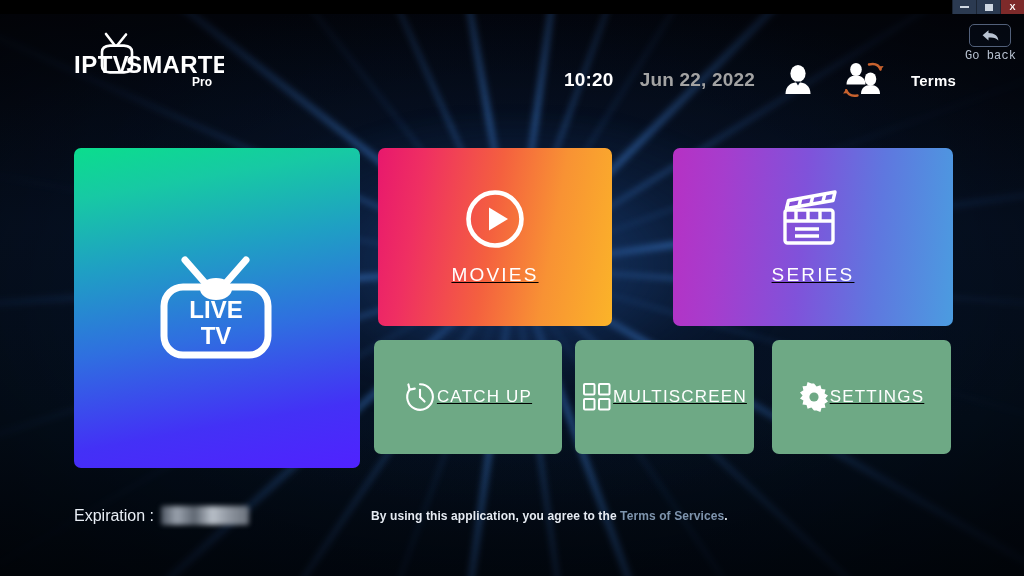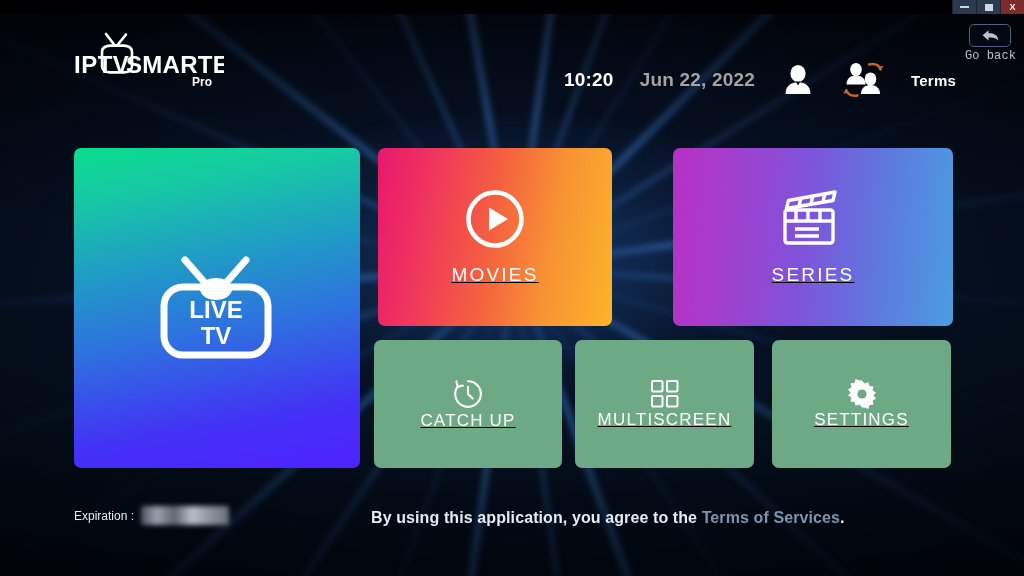--- a/index.html
+++ b/index.html
@@ -107,42 +107,42 @@
   .tile-series {
     left:673px; top:148px; width:280px; height:178px;
     background:linear-gradient(95deg,#b631c4 0%,#a63dcd 18%,#8052da 46%,#5f77df 72%,#4b9ce0 100%);
     gap:14px;
   }
   .tile-label {
     color:#fff; font-size:19px; font-weight:500; letter-spacing:2.2px;
   }
 
   .tile-green {
-    background:#6ea985; flex-direction:column; gap:1px; top:340px; height:128px;
+    background:#6ea985; flex-direction:row; gap:1px; top:340px; height:114px;
   }
   .tile-catchup { left:374px; width:188px; }
   .tile-multiscreen { left:575px; width:179px; }
   .tile-settings { left:772px; width:179px; }
   .green-label { color:#fff; font-size:17px; font-weight:400; letter-spacing:1.2px; white-space:nowrap; }
 
   
   .footer { position:absolute; left:0; bottom:0; width:1024px; height:70px; z-index:20; }
   .expiration {
     position:absolute; left:74px; top:0;
     display:flex; align-items:center; gap:7px;
-    color:#e9eef5; font-size:12px;
+    color:#e9eef5; font-size:16px;
   }
   .redacted {
     display:inline-block; width:88px; height:19px; border-radius:2px;
     background:linear-gradient(90deg,#4c5460 0%,#9aa2ad 18%,#5e6671 38%,#b9c0c9 58%,#8d949e 78%,#6a717b 100%);
     filter:blur(2.4px);
   }
   .terms {
     position:absolute; left:371px; top:3px;
-    font-size:16px; font-weight:bold; color:#e6ebf2; letter-spacing:.1px;
+    font-size:12px; font-weight:bold; color:#e6ebf2; letter-spacing:.1px;
   }
   .terms a { color:#7e94ad; text-decoration:none; font-weight:bold; }
   .loggedin {
     position:absolute; right:73px; top:0;
     color:#f0f4f9; font-size:16px; font-weight:bold; letter-spacing:.2px;
   }
 </style>
 </head>
 <body>
 

